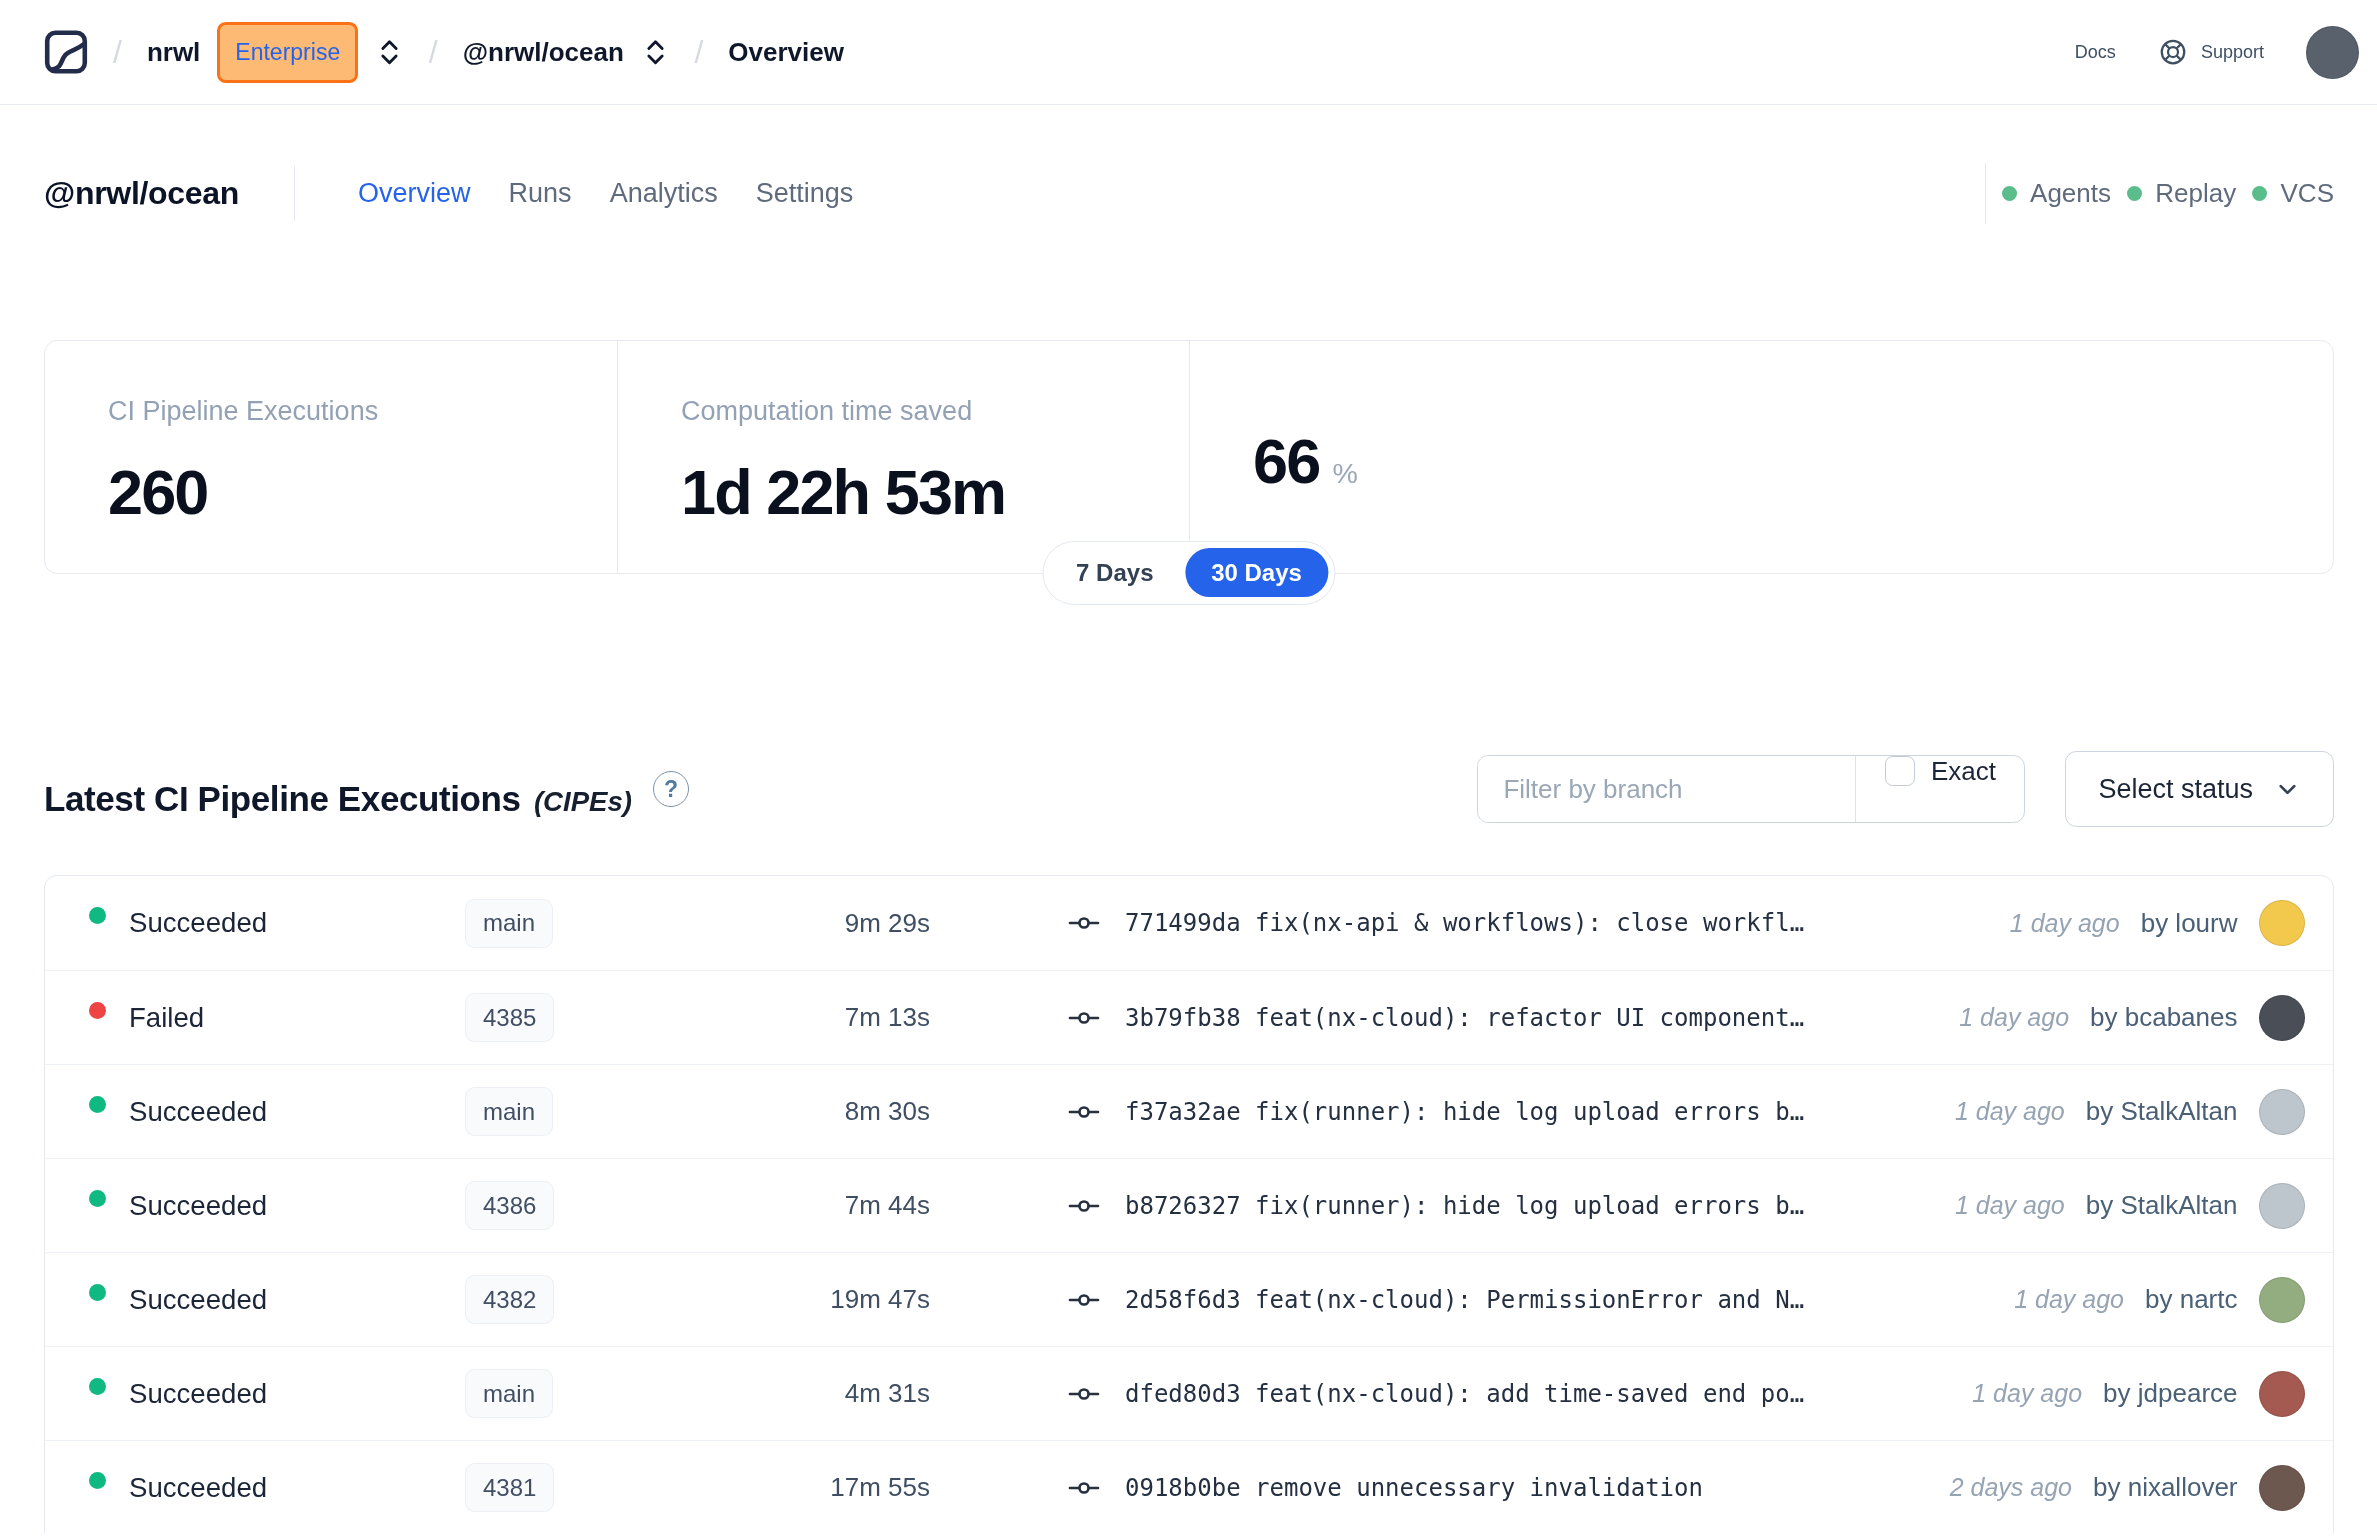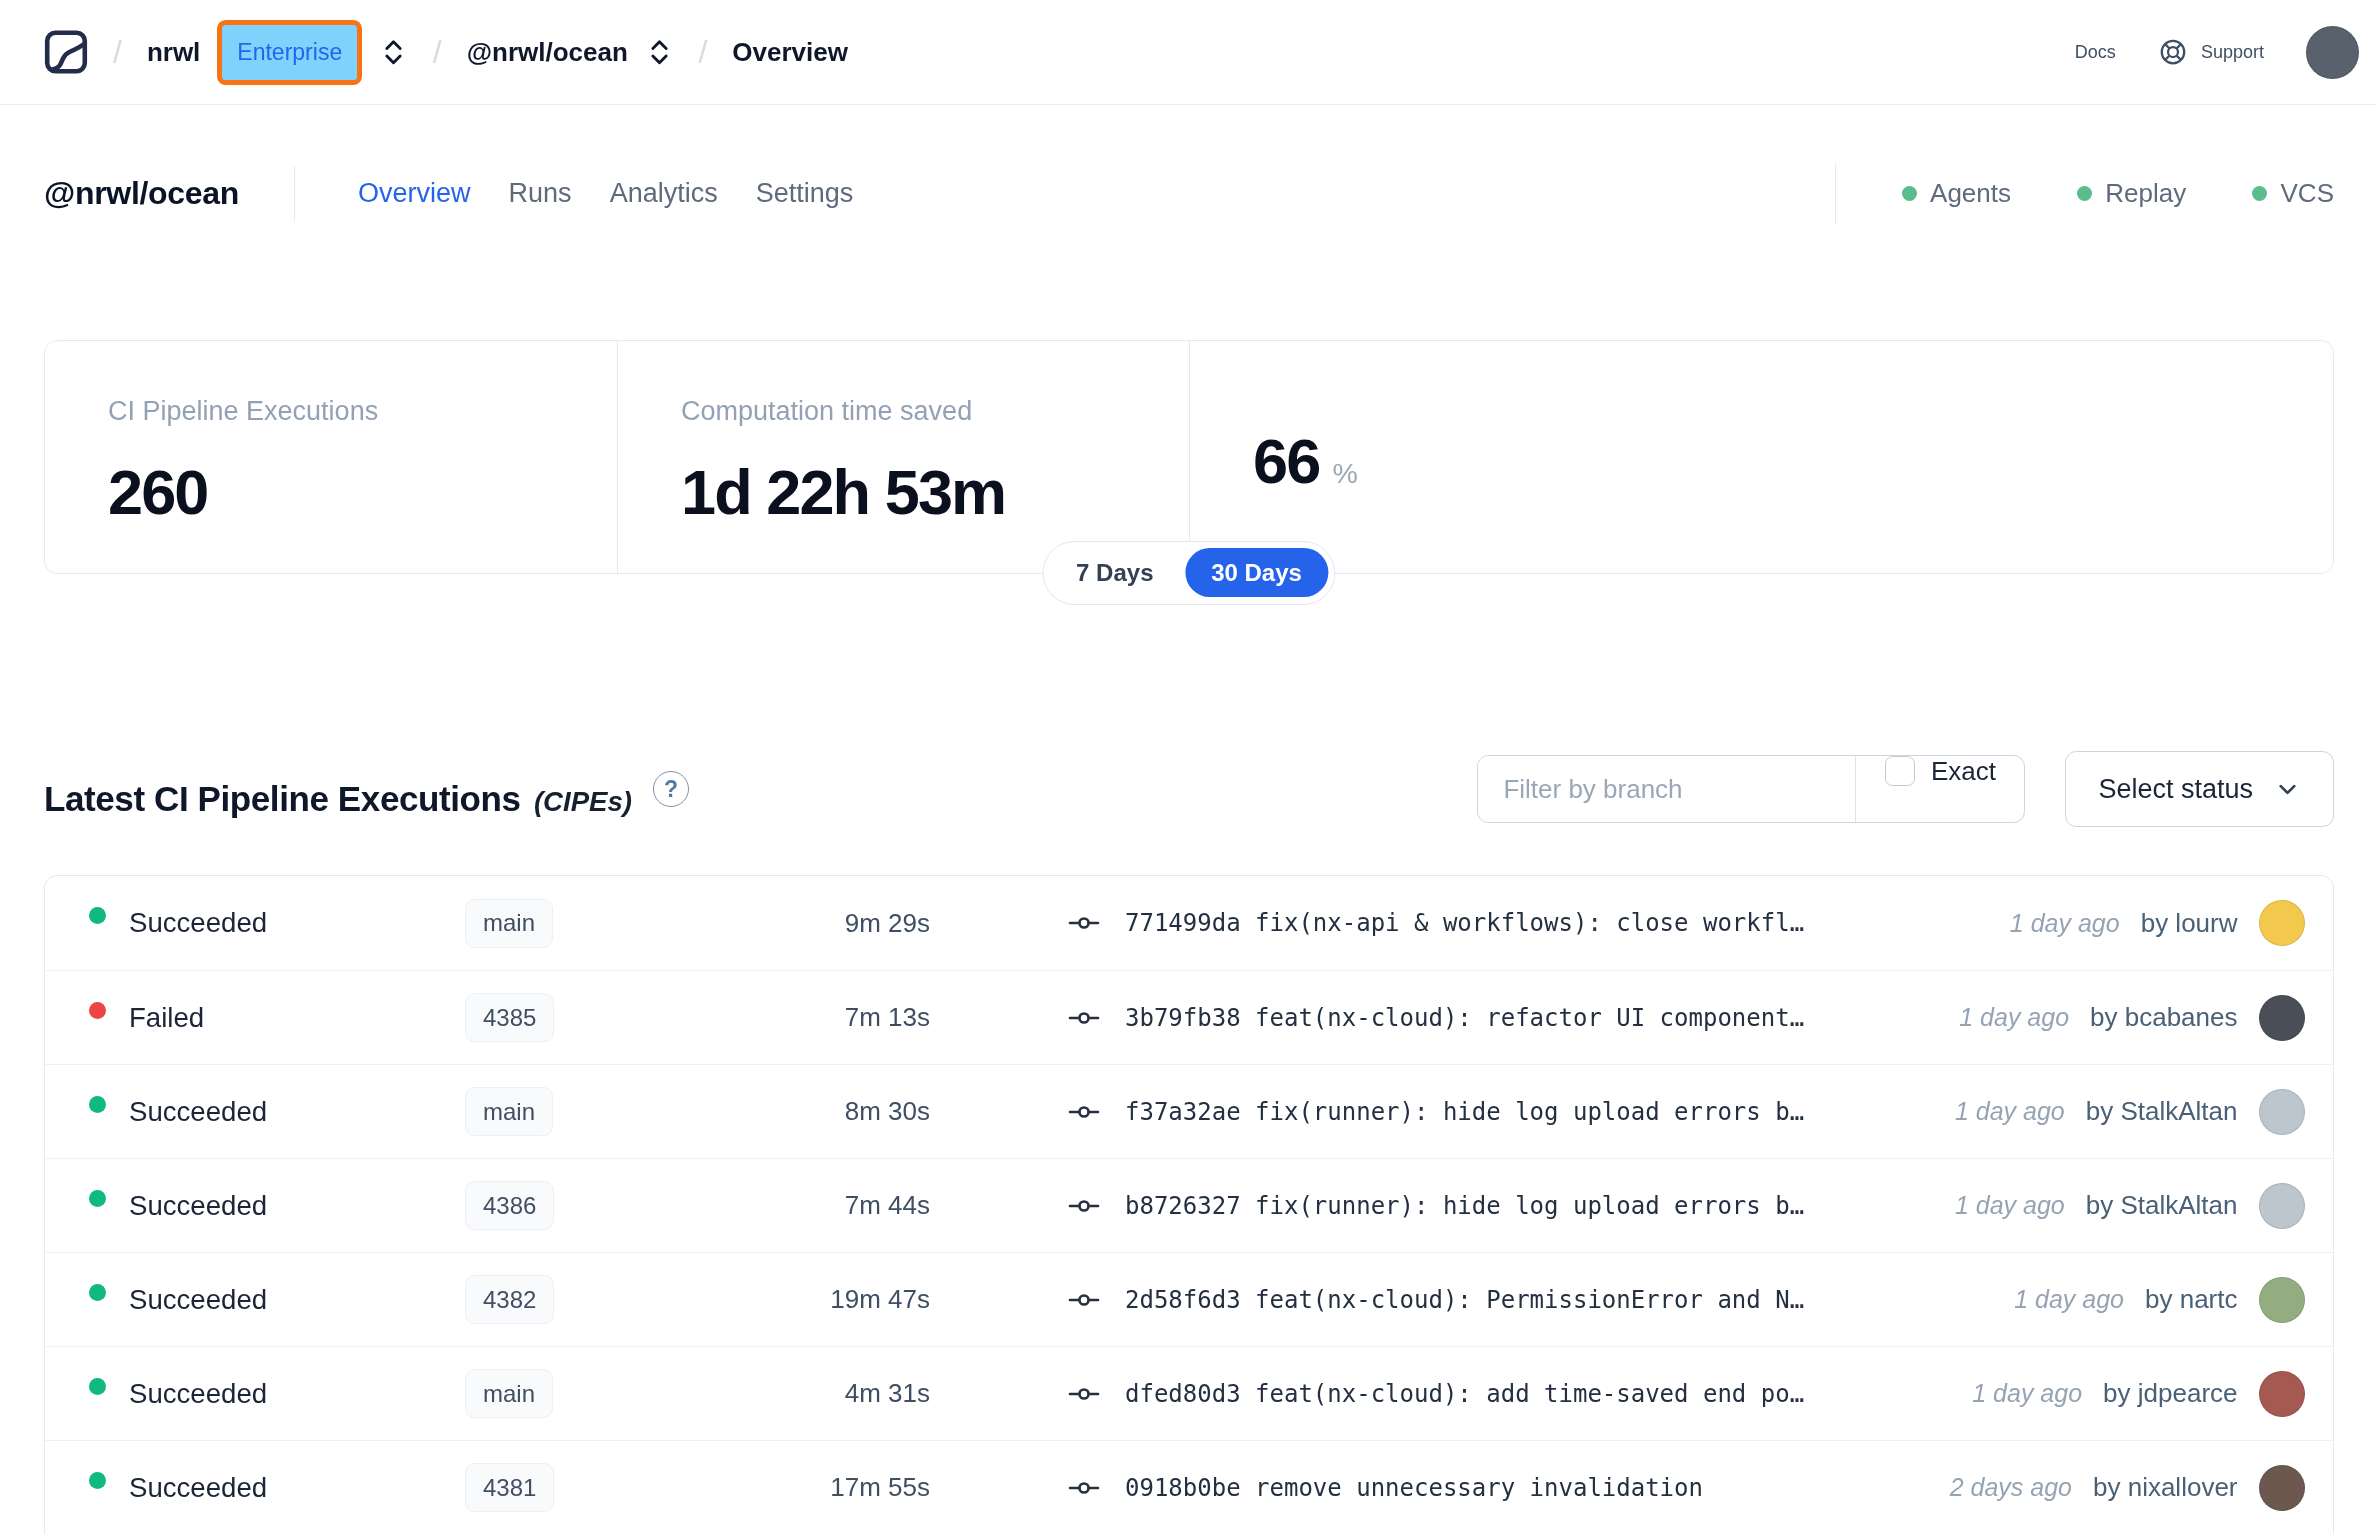--- a/index.html
+++ b/index.html
@@ -6,38 +6,38 @@
   html,body { width:2378px; height:1537px; overflow:hidden; background:#ffffff;
     font-family:"Liberation Sans", sans-serif; color:#0f172a; }
 
   
   .navbar { height:105px; display:flex; align-items:center;
     padding:0 19px 0 44px; border-bottom:1px solid #e8ebef; background:#fff; }
   .crumbs { display:flex; align-items:center; gap:25px; font-size:26px; font-weight:600; color:#0f172a; }
   .slash { font-size:32px; font-weight:300; color:#d7dbe1; }
   .logo-btn { background:none; border:none; cursor:pointer; display:flex; align-items:center; }
   .crumb-group { display:flex; align-items:center; gap:17px; }
-  .ent-badge { font-size:23px; font-weight:500; color:#2563eb; background:#7dd3fc;
-    border:5px solid #f97316; border-radius:8.6px; padding:14px 15px; }
+  .ent-badge { font-size:23px; font-weight:500; color:#2563eb; background:#fdba74;
+    border:3px solid #f97316; border-radius:8.6px; padding:14px 15px; }
   .chev-btn { background:none; border:none; cursor:pointer; display:flex; align-items:center; padding:3.8px; }
   .nav-right { margin-left:auto; display:flex; align-items:center; gap:42px;
     font-size:18px; font-weight:500; color:#3e4f63; }
   .nav-link { cursor:pointer; }
   .support { display:flex; align-items:center; gap:13.3px; cursor:pointer; }
   .avatar { border-radius:50%; border:1px solid rgba(0,0,0,0.10); }
   .avatar.nav { width:53px; height:53px; }
 
   
   .workspace-row { margin:55px 44px 0; height:67px; display:flex; align-items:center; }
   .ws-title { font-size:32px; font-weight:700; color:#0b1426; letter-spacing:-0.3px; }
   .vdiv { width:1px; height:55px; background:#e6eaef; margin:0 63px 0 55px; }
   .tabs { display:flex; align-items:center; gap:38px; font-size:27px; }
   .tab { color:#5f6b7d; cursor:pointer; }
   .tab.active { color:#2563eb; font-weight:500; }
-  .legend { margin-left:auto; display:flex; align-items:center; gap:66px; }
+  .legend { margin-left:auto; display:flex; align-items:center; gap:16px; }
   .vdiv2 { width:1px; height:61px; background:#e6eaef; }
   .legend-item { display:flex; align-items:center; gap:13.3px; font-size:26px; color:#5f6b7d; cursor:pointer; }
   .ldot { width:15px; height:15px; border-radius:50%; }
 
   
   .stats-wrap { margin:113px 44px 0; position:relative; }
   .cards { display:grid; grid-template-columns:repeat(4,1fr);
     border:1px solid #e6eaef; border-radius:13.3px; background:#fff; }
   .card { height:232px; padding:55px 28.5px 0 63px; }
   .card + .card { border-left:1px solid #e6eaef; }

